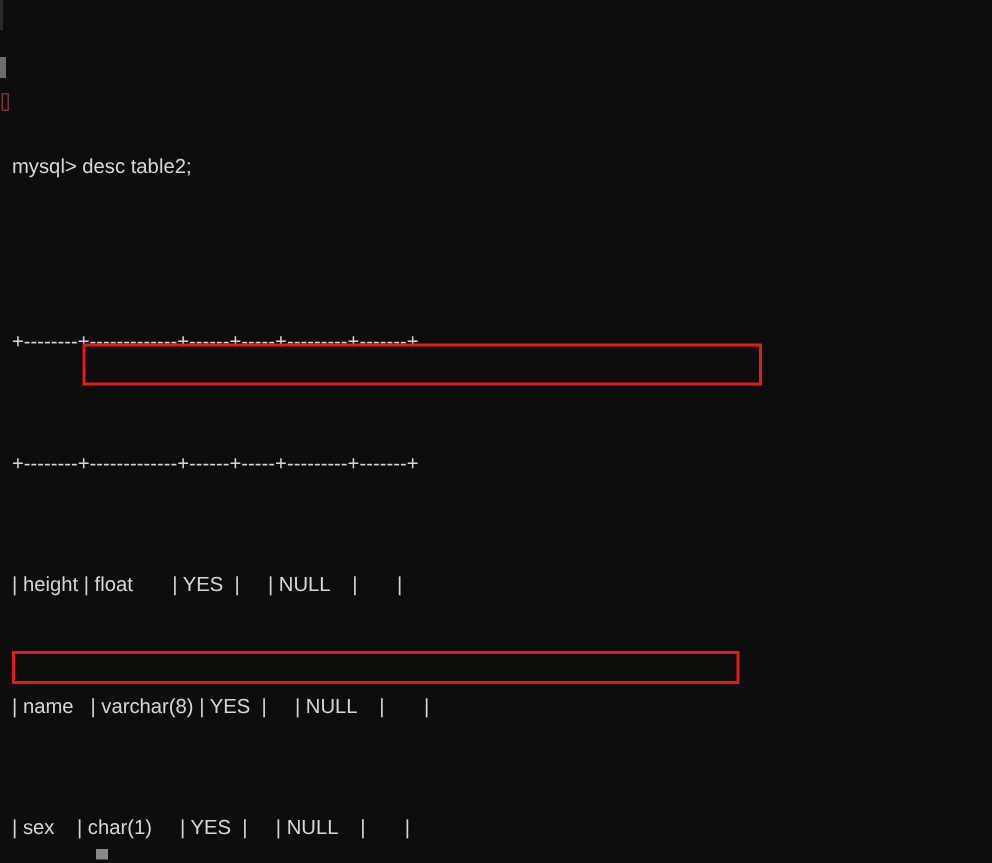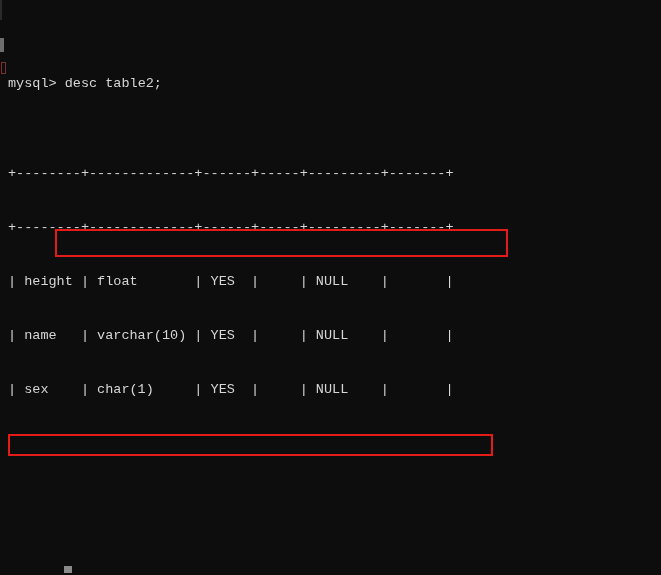--- a/index.html
+++ b/index.html
@@ -29,21 +29,22 @@
     left: 8px;
     top: 3px;
     white-space: pre;
     font-family: "DejaVu Sans Mono", "Liberation Mono", monospace;
     font-size: 13.5px;
     line-height: 18px;
   }
   .line {
     white-space: pre;
     height: 18px;
-    font-family: Liberation Mono, monospace;
+    font-family: Liberation Sans, sans-serif;
+    margin-top: 27px;
   }
   
   .redbox {
     position: absolute;
     border: 2.5px solid #e41b17;
     box-sizing: border-box;
     pointer-events: none;
     background: transparent;
   }
   #box-alter {
@@ -96,21 +97,21 @@
 
   <div class="screen">
 
     
     <div class="line"><span>mysql&gt; </span><span>desc table2;</span></div>
 
     
     <div class="line">+--------+-------------+------+-----+---------+-------+</div>
     <div class="line">+--------+-------------+------+-----+---------+-------+</div>
     <div class="line">| height | float       | YES  |     | NULL    |       |</div>
-    <div class="line">| name   | varchar(10) | YES  |     | NULL    |       |</div>
+    <div class="line">| name   | varchar(8) | YES  |     | NULL    |       |</div>
     <div class="line">| sex    | char(1)     | YES  |     | NULL    |       |</div>
     
     
     
 
     
 
     
     
     

